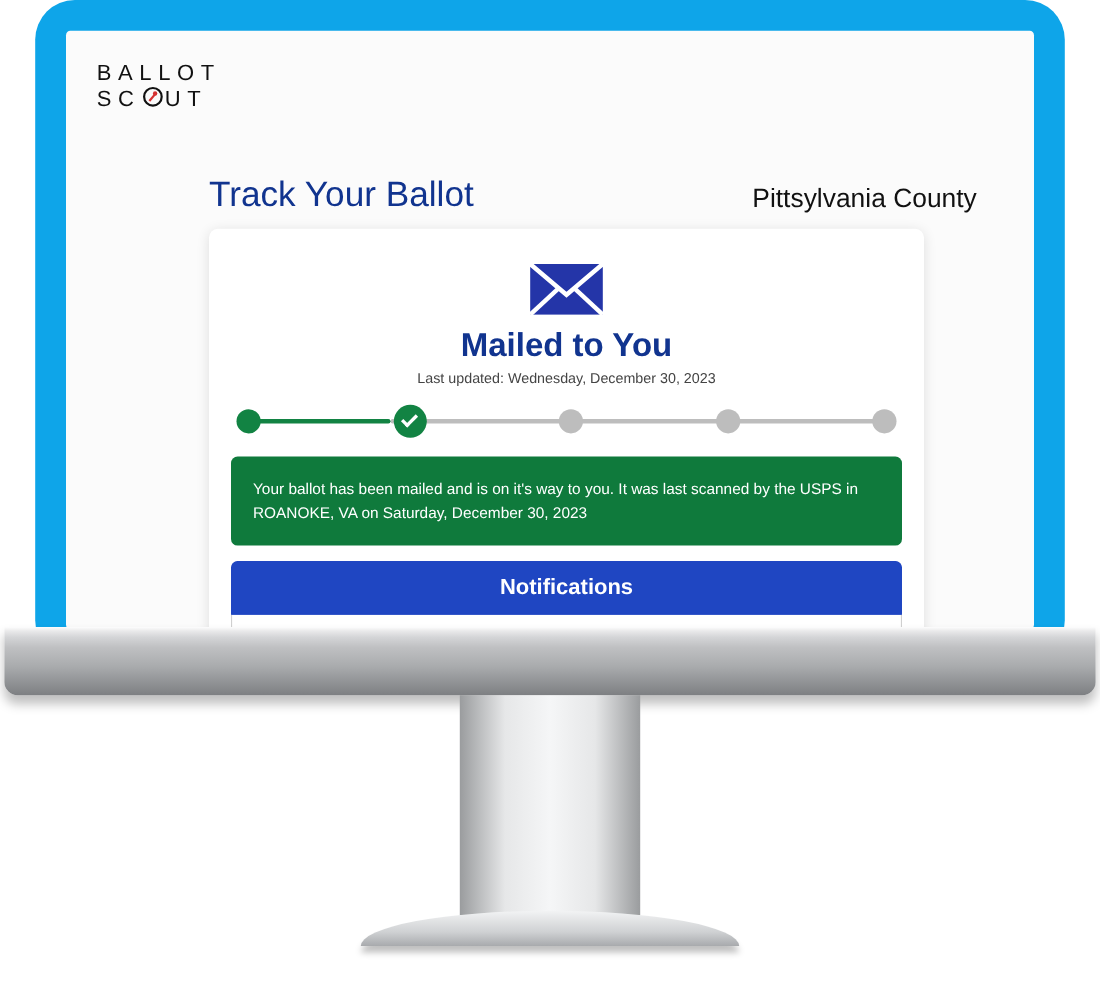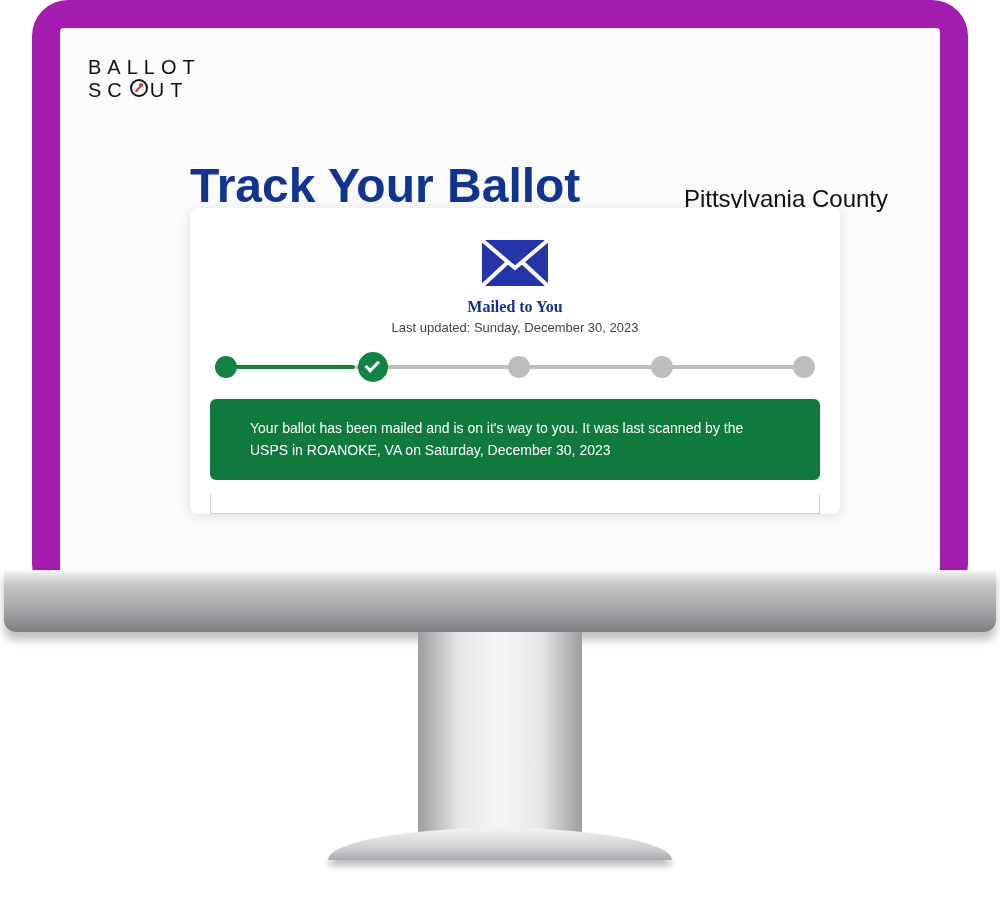--- a/index.html
+++ b/index.html
@@ -12,21 +12,21 @@
     overflow: hidden;
   }
 
   
   .monitor {
     position: absolute;
     left: 32px;
     top: 0;
     width: 936px;
     height: 600px;
-    background: #a21caf;
+    background: #0ea5e9;
     border-radius: 36px;
     padding: 28px;
   }
   .screen {
     width: 100%;
     height: 100%;
     background: #fbfbfb;
     border-radius: 4px;
     overflow: hidden;
     position: relative;
@@ -108,22 +108,22 @@
     position: absolute;
     top: 130px;
     left: 0;
     right: 0;
     display: flex;
     align-items: flex-end;
     justify-content: space-between;
     padding: 0 52px 0 130px;
   }
   .page-title {
-    font-size: 48px;
-    font-weight: 700;
+    font-size: 32px;
+    font-weight: 400;
     color: #11348f;
   }
   .county {
     font-size: 24px;
     color: #111;
     font-weight: 400;
   }
 
   .card {
     position: absolute;
@@ -136,25 +136,24 @@
     padding: 30px 20px 0 20px;
     text-align: center;
   }
 
   .mail-icon {
     width: 70px;
     height: 50px;
     margin: 0 auto 10px auto;
   }
   .status-title {
-    font-size: 16px;
+    font-size: 30px;
     font-weight: 600;
     color: #11348f;
     margin-bottom: 4px;
-    font-family: Liberation Serif, serif;
   }
   .last-updated {
     font-size: 13px;
     color: #444;
     margin-bottom: 18px;
   }
 
   .progress {
     display: flex;
     align-items: center;
@@ -196,21 +195,21 @@
     border-left: 3px solid #fff;
     border-bottom: 3px solid #fff;
     transform: rotate(-45deg) translate(1px,-2px);
   }
 
   .status-box {
     background: #0f7a3c;
     color: #fff;
     border-radius: 6px;
     text-align: left;
-    padding: 18px 40px;
+    padding: 18px 20px;
     font-size: 14px;
     line-height: 1.6;
     margin-bottom: 14px;
   }
 
   .notif-header {
     background: #1f46c2;
     color: #fff;
     font-size: 20px;
     font-weight: 700;
@@ -251,37 +250,38 @@
       <div class="mail-icon">
         <svg viewBox="0 0 70 50" width="70" height="50">
           <rect x="2" y="2" width="66" height="46" fill="#2435a8"></rect>
           <polyline points="2,2 35,30 68,2" fill="none" stroke="#fff" stroke-width="4"></polyline>
           <line x1="2" y1="48" x2="28" y2="24" stroke="#fff" stroke-width="4"></line>
           <line x1="68" y1="48" x2="42" y2="24" stroke="#fff" stroke-width="4"></line>
         </svg>
       </div>
 
       <div class="status-title">Mailed to You</div>
-      <div class="last-updated">Last updated: Sunday, December 30, 2023</div>
+      <div class="last-updated">Last updated: Wednesday, December 30, 2023</div>
 
       <div class="progress">
         <div class="progress-line line-rest"></div>
         <div class="progress-line line-done"></div>
         <div class="step done"></div>
         <div class="step current">
           <div class="check"></div>
         </div>
         <div class="step pending"></div>
         <div class="step pending"></div>
         <div class="step pending"></div>
       </div>
 
       <div class="status-box">Your ballot has been mailed and is on it's way to you. It was last scanned by the USPS in ROANOKE, VA on Saturday, December 30, 2023</div>
 
       <div>
+        <div class="notif-header">Notifications</div>
         <div class="notif-body"></div>
       </div>
 
     </div>
 
   </div>
 </div>
 
 <div class="monitor-chin"></div>
 <div class="monitor-neck"></div>

